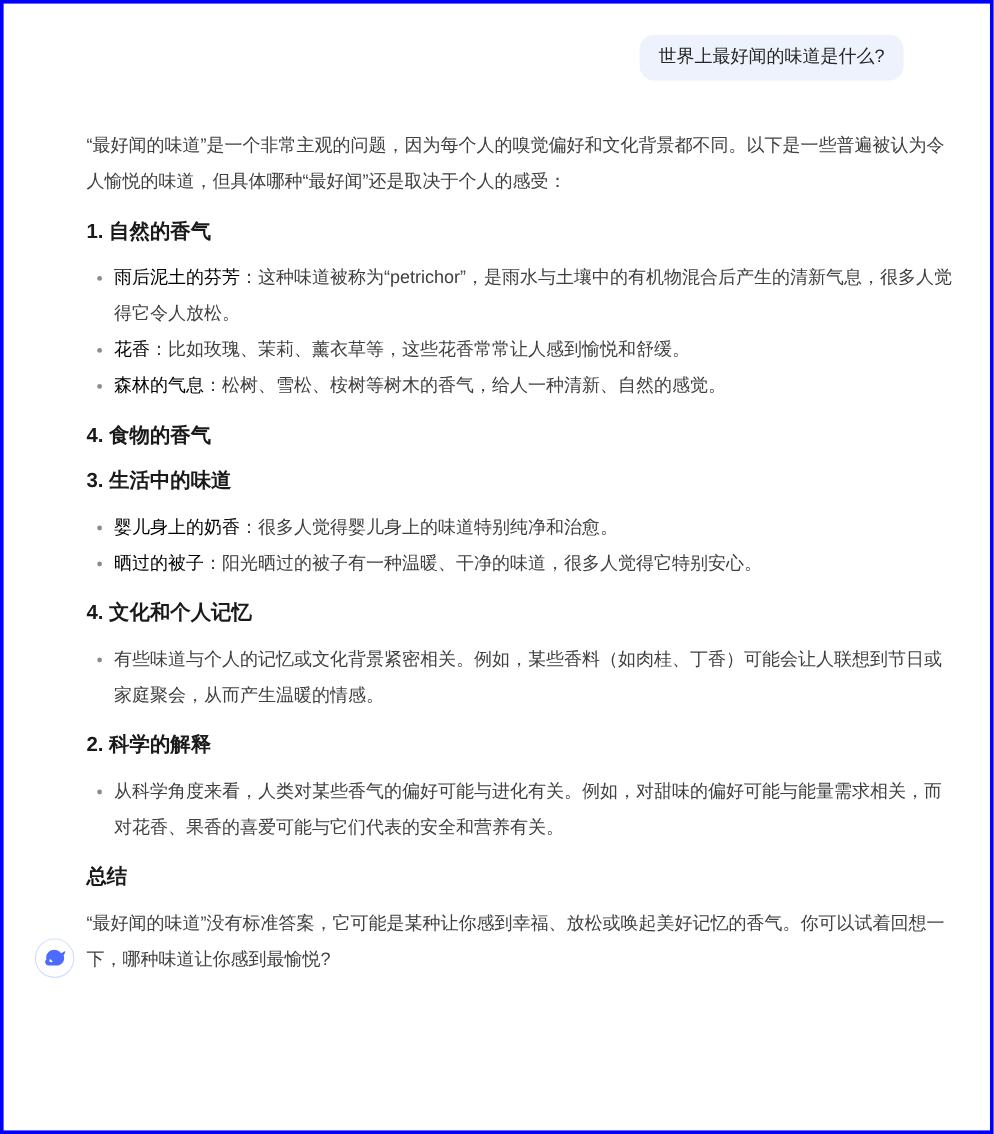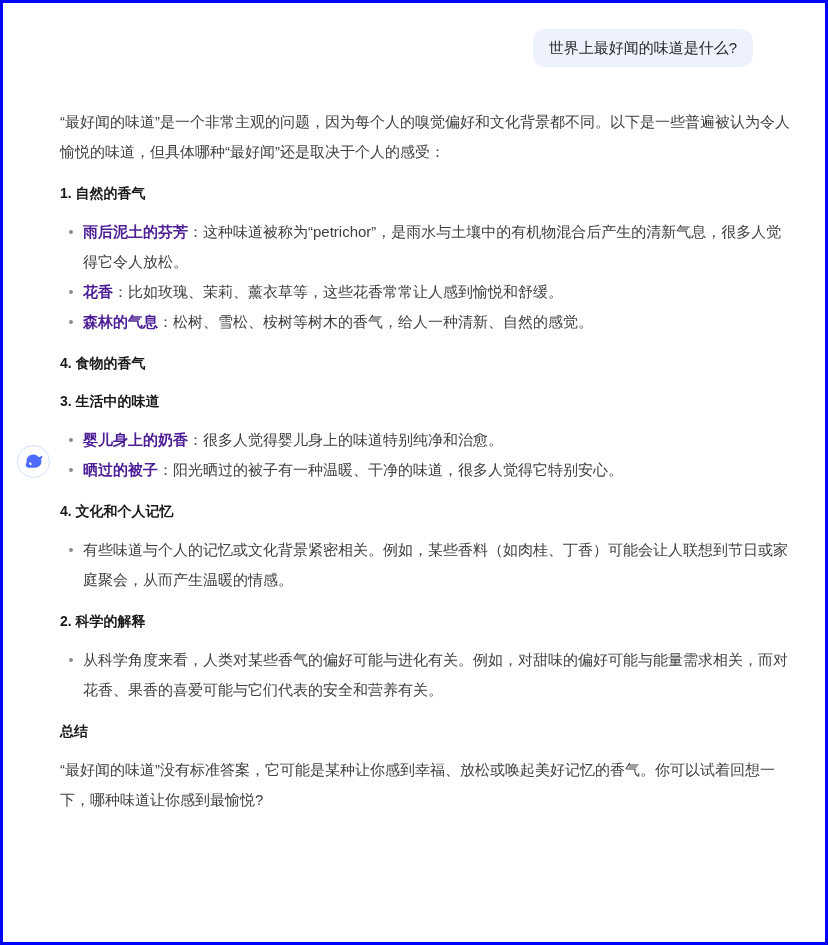--- a/index.html
+++ b/index.html
@@ -3,42 +3,42 @@
 <meta charset="utf-8">
 <style>
   * { box-sizing: border-box; margin: 0; padding: 0; }
   html, body { width: 828px; height: 945px; }
   body {
     font-family: "Liberation Sans", "DejaVu Sans", sans-serif;
     background: #ffffff;
     border: 3px solid #0000ff;
     overflow: hidden;
   }
-  .chat-log { width: 100%; height: 100%; }
+  .chat-log { width: 100%; height: 100%; padding-left: 12px; }
 
   
   .user-row {
     display: flex;
     justify-content: flex-end;
     padding: 26px 72px 0 0;
   }
   .user-bubble {
     background: #edf2fc;
     border-radius: 12px;
     padding: 8px 16px;
     font-size: 15px;
     line-height: 22px;
     color: #262626;
     max-width: 560px;
   }
 
   
   .assistant-row {
     display: flex;
-    align-items: center;
+    align-items: flex-end;
     padding: 40px 30px 0 14px;
   }
   .avatar {
     flex: none;
     width: 33px;
     height: 33px;
     border-radius: 50%;
     border: 1px solid #d2e0fd;
     background: #ffffff;
     display: flex;
@@ -49,27 +49,27 @@
 
   .response {
     flex: 1;
     margin-left: 10px;
     font-size: 15px;
     line-height: 30px;
     color: #404040;
   }
   .response p { margin: 0; }
   .response h3 {
-    font-size: 14px;
+    font-size: 17px;
     line-height: 24px;
     font-weight: 700;
     color: #1a1a1a;
     margin: 14px 0 12px 0;
   }
-  .response strong { color: #4c1d95; font-weight: 700; }
+  .response strong { color: #000000; font-weight: 400; }
   .response ul {
     list-style: none;
     margin: 0;
     padding-left: 23px;
   }
   .response li { position: relative; }
   .response li::before {
     content: "";
     position: absolute;
     left: -14px;

